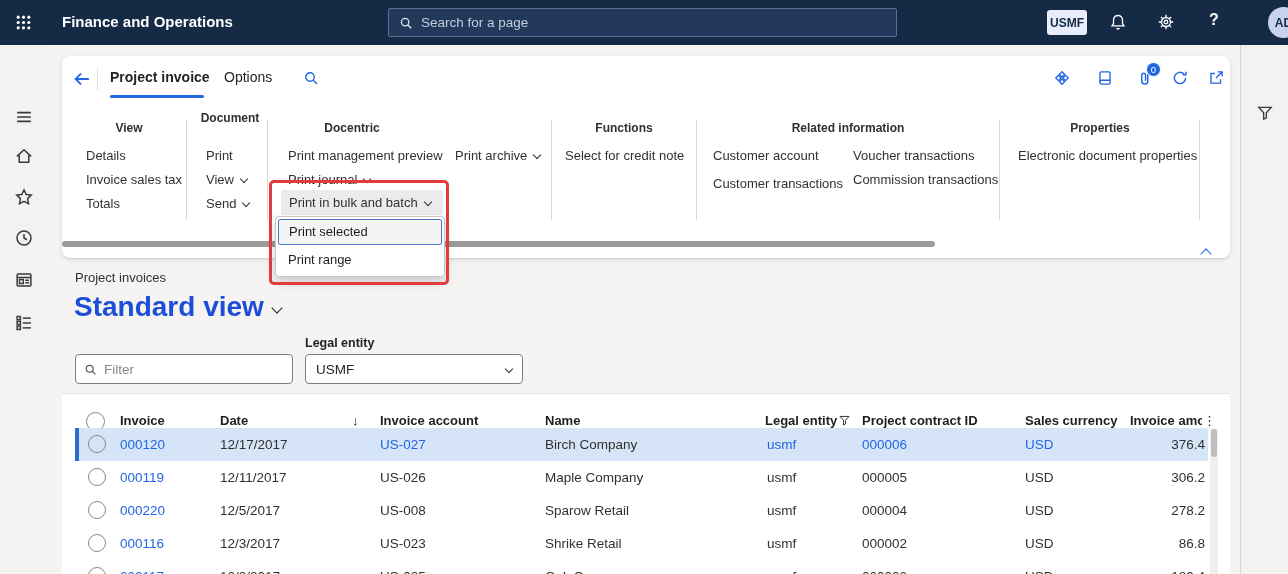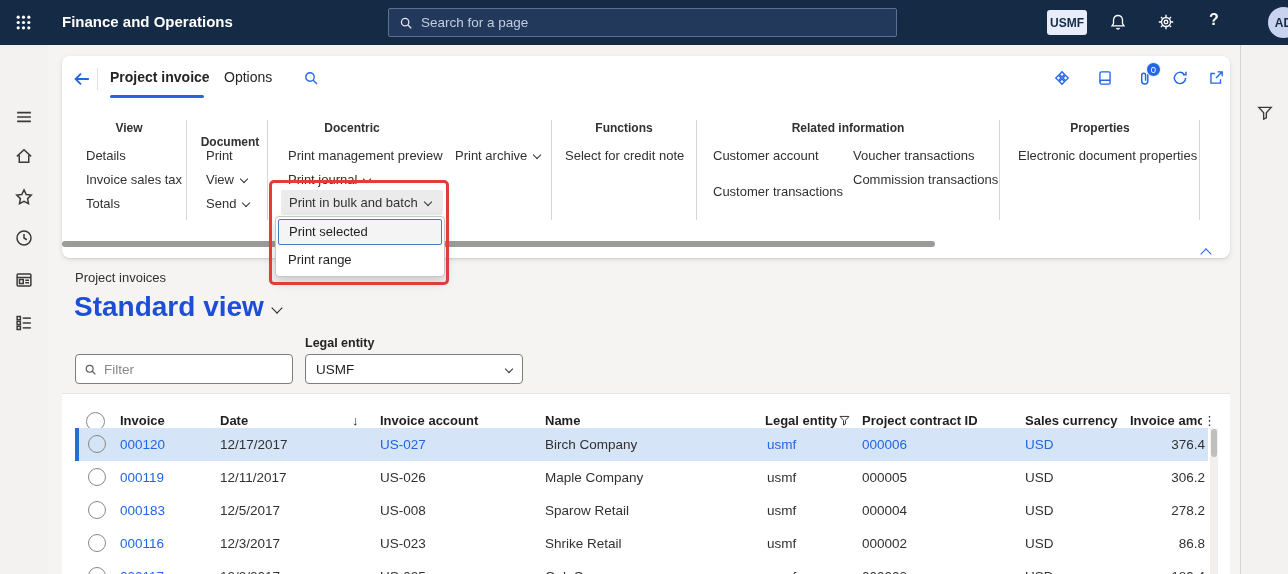--- a/index.html
+++ b/index.html
@@ -228,21 +228,21 @@
     </svg>
   </span>
   <span class="abs" style="left:1145px;top:13px;color:#2266e3">
     <svg width="18" height="18" viewBox="0 0 16 16" stroke="currentColor" stroke-width="1.2" fill="none">
       <path d="M7 4H3.5v8.5H12V9"></path>
         <path d="M9.5 2.5h4v4M13.5 2.5 8 8"></path>
     </svg>
   </span>
 
   <span class="grp-title" style="left:67px;top:65px">View</span>
-  <span class="grp-title" style="left:168px;top:79px">Document</span>
+  <span class="grp-title" style="left:168px;top:55px">Document</span>
   <span class="grp-title" style="left:290px;top:65px">Docentric</span>
   <span class="grp-title" style="left:562px;top:65px">Functions</span>
   <span class="grp-title" style="left:786px;top:65px">Related information</span>
   <span class="grp-title" style="left:1038px;top:65px">Properties</span>
 
   <div class="grp-div" style="left:124px"></div>
   <div class="grp-div" style="left:205px"></div>
   <div class="grp-div" style="left:489px"></div>
   <div class="grp-div" style="left:634px"></div>
   <div class="grp-div" style="left:937px"></div>
@@ -257,21 +257,21 @@
   <div class="ritem" style="left:144px;top:136px"><span>Send</span><span class="chev"></span></div>
 
   <div class="ritem" style="left:226px;top:88px"><span>Print management preview</span></div>
   <div class="ritem" style="left:226px;top:112px"><span>Print journal</span><span class="chev"></span></div>
   <div class="gray-btn"><span>Print in bulk and batch</span><span class="chev"></span></div>
   <div class="ritem" style="left:393px;top:88px"><span>Print archive</span><span class="chev"></span></div>
 
   <div class="ritem" style="left:503px;top:88px"><span>Select for credit note</span></div>
 
   <div class="ritem" style="left:651px;top:88px"><span>Customer account</span></div>
-  <div class="ritem" style="left:651px;top:124px"><span>Customer transactions</span></div>
+  <div class="ritem" style="left:651px;top:116px"><span>Customer transactions</span></div>
   <div class="ritem" style="left:791px;top:88px"><span>Voucher transactions</span></div>
   <div class="ritem" style="left:791px;top:112px"><span>Commission transactions</span></div>
 
   <div class="ritem" style="left:956px;top:88px"><span>Electronic document properties</span></div>
 
   <div class="hscroll"></div>
   <span class="abs" style="left:1140px;top:188px"><span class="chev-up"></span></span>
 </div>
 
 <div class="menu">
@@ -338,21 +338,21 @@
     <span class="cell" style="left:305px">US-026</span>
     <span class="cell" style="left:470px">Maple Company</span>
     <span class="cell" style="left:692px">usmf</span>
     <span class="cell" style="left:787px">000005</span>
     <span class="cell" style="left:950px">USD</span>
     <span class="cell amount">306.2</span>
   </div>
 
   <div class="grow" style="top:100px">
     <span class="circle radio"></span>
-    <span class="cell c-link" style="left:45px">000183</span>
+    <span class="cell c-link" style="left:45px">000220</span>
     <span class="cell" style="left:145px">12/5/2017</span>
     <span class="cell" style="left:305px">US-008</span>
     <span class="cell" style="left:470px">Sparow Retail</span>
     <span class="cell" style="left:692px">usmf</span>
     <span class="cell" style="left:787px">000004</span>
     <span class="cell" style="left:950px">USD</span>
     <span class="cell amount">278.2</span>
   </div>
 
   <div class="grow" style="top:133px">

